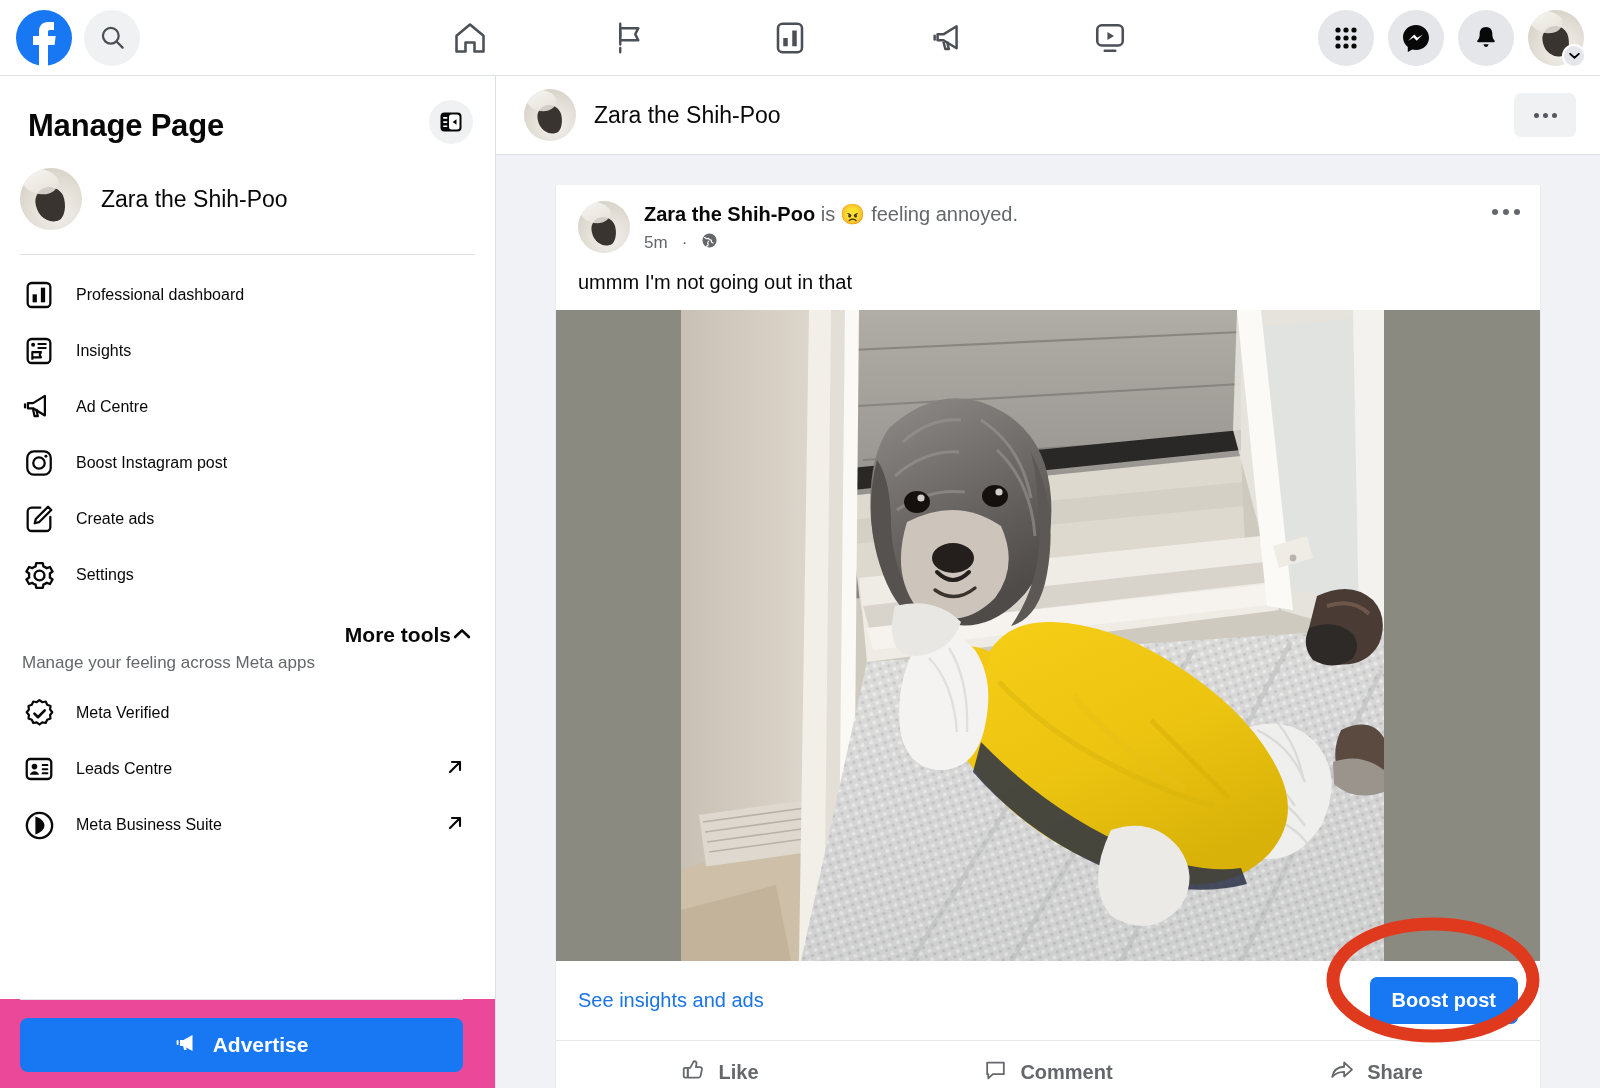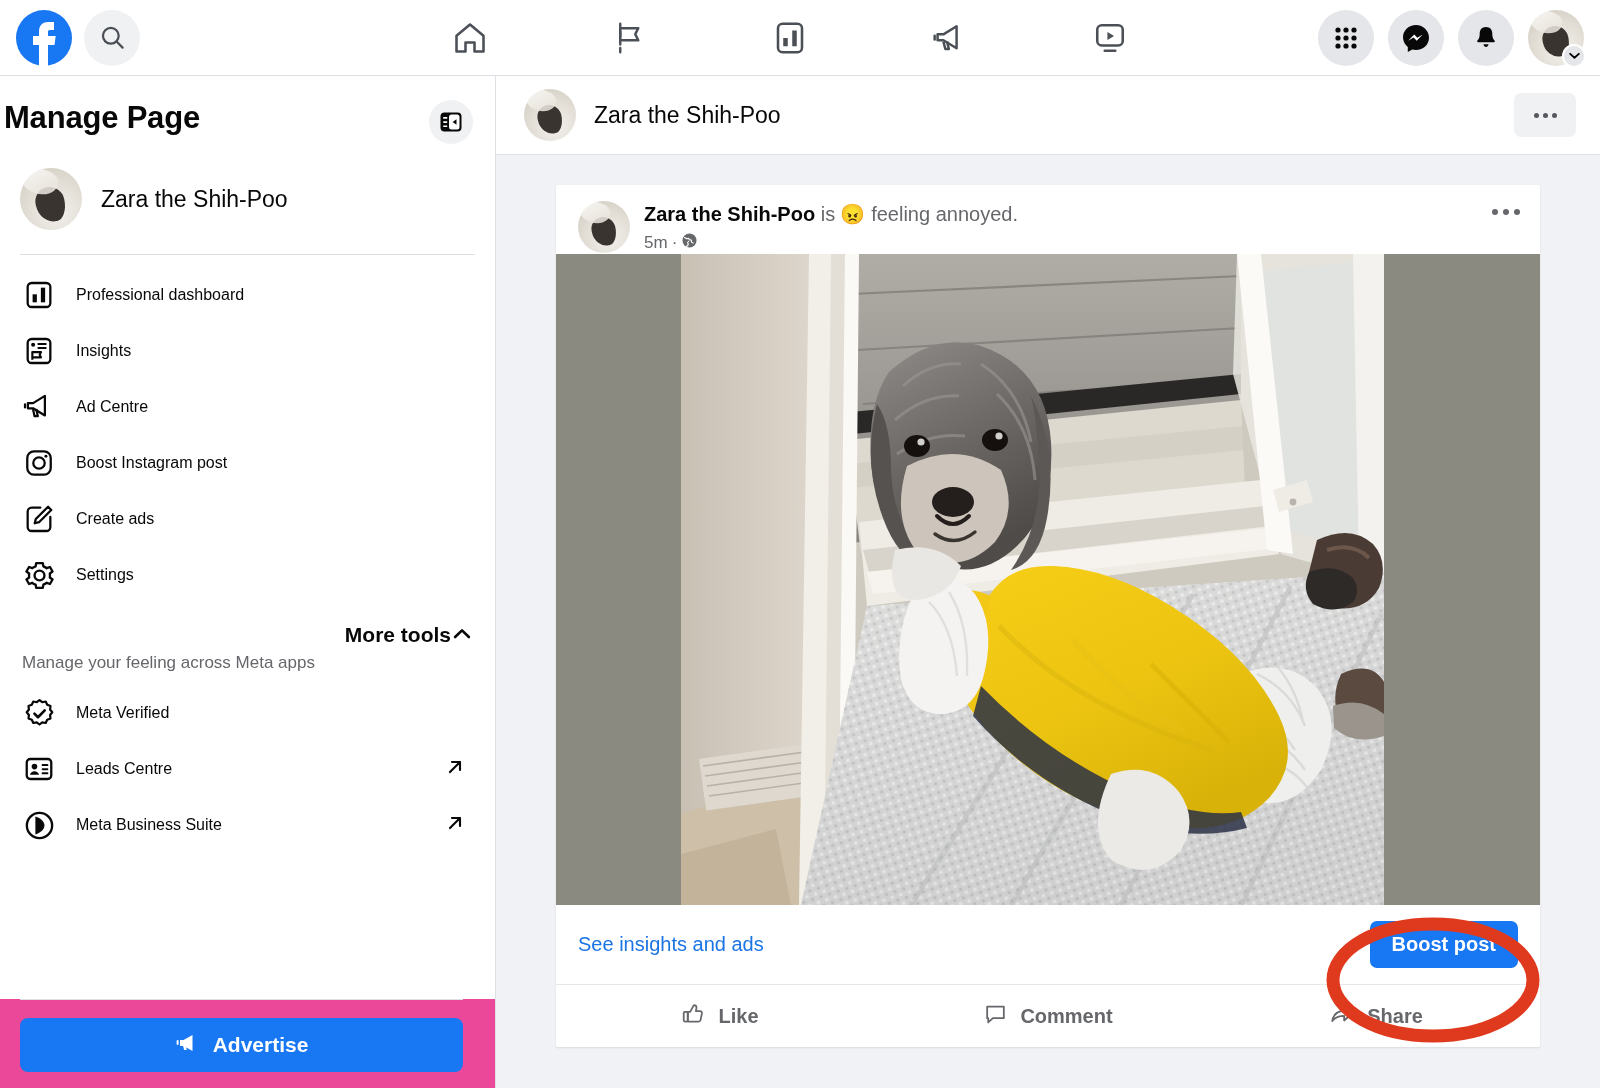--- a/index.html
+++ b/index.html
@@ -80,22 +80,22 @@
 
   
   .sidebar {
     position: absolute; left: 0; top: 76px;
     width: 496px; height: 1012px;
     background: #ffffff;
     border-right: 1px solid #dcdfe3;
     overflow: hidden;
   }
   .sb-head {
-    display: flex; align-items: flex-start; justify-content: space-between;
-    padding: 24px 22px 0 4px;
+    display: flex; align-items: flex-end; justify-content: space-between;
+    padding: 24px 22px 0 28px;
   }
   .sb-title { font-size: 31px; font-weight: bold; color: #080809; letter-spacing: -0.2px; }
   .sb-collapse {
     width: 44px; height: 44px; border-radius: 50%;
     background: #eff1f3; display: flex; align-items: center; justify-content: center;
     cursor: pointer; flex:none;
   }
   .sb-page {
     display: flex; align-items: center; gap: 19px;
     padding: 24px 20px 0 20px;
@@ -162,21 +162,21 @@
   }
   .post-head {
     display: flex; align-items: flex-start; justify-content: space-between;
     padding: 16px 20px 0 22px;
   }
   .post-head-left { display: flex; gap: 14px; }
   .post-av { width: 52px; height: 52px; border-radius: 50%; overflow:hidden; position:relative; flex:none; }
   .post-line1 { font-size: 20px; color: #080809; line-height: 26px; }
   .post-author { font-weight: bold; }
   .post-grey { color: #65676b; }
-  .post-meta { font-size: 17px; color: #65676b; margin-top: 5px; display:flex; align-items:center; gap:4px; }
+  .post-meta { font-size: 17px; color: #65676b; margin-top: 5px; display:flex; align-items:center; gap:14px; }
   .post-dots { display:flex; gap:5px; padding-top:8px; cursor:pointer; }
   .post-dots i { width:6px; height:6px; border-radius:50%; background:#65676b; display:block; }
   .post-text { font-size: 20px; color: #080809; padding: 17px 22px 16px 22px; }
 
   .post-photo {
     position: relative; width: 100%; height: 651px;
     background: #8a8a80; overflow: hidden;
   }
   .photo-inner { position: absolute; left: 125px; top: 0; width: 703px; height: 651px; overflow: hidden; }
 
@@ -504,20 +504,21 @@
               </div>
             </div>
           </div>
           <div class="post-dots">
               <i></i>
               <i></i>
               <i></i>
             </div>
         </div>
 
+        <div class="post-text">ummm I'm not going out in that</div>
 
         <div class="post-photo">
           <div class="photo-inner">
             <svg width="703" height="651" viewBox="0 0 703 651" preserveAspectRatio="none">
               <defs>
                 <linearGradient id="deck" x1="0" y1="0" x2="0" y2="1">
                   <stop offset="0" stop-color="#b0aca6"></stop>
                     <stop offset=".55" stop-color="#9a9792"></stop>
                     <stop offset="1" stop-color="#86837f"></stop>
                 </linearGradient>

